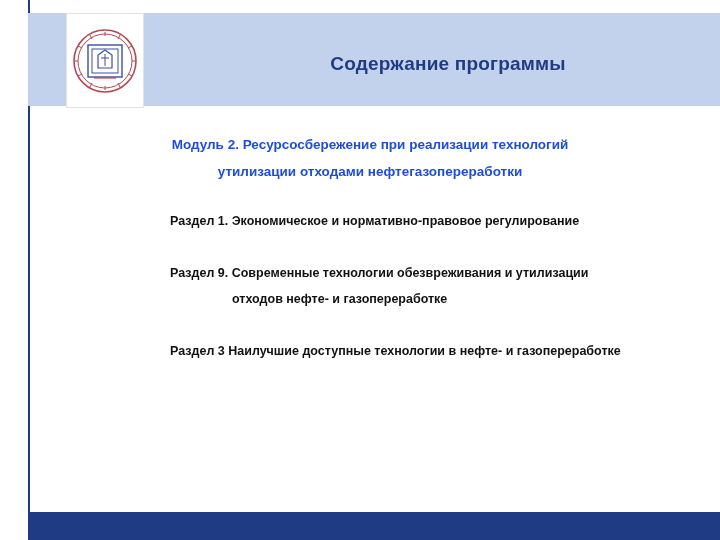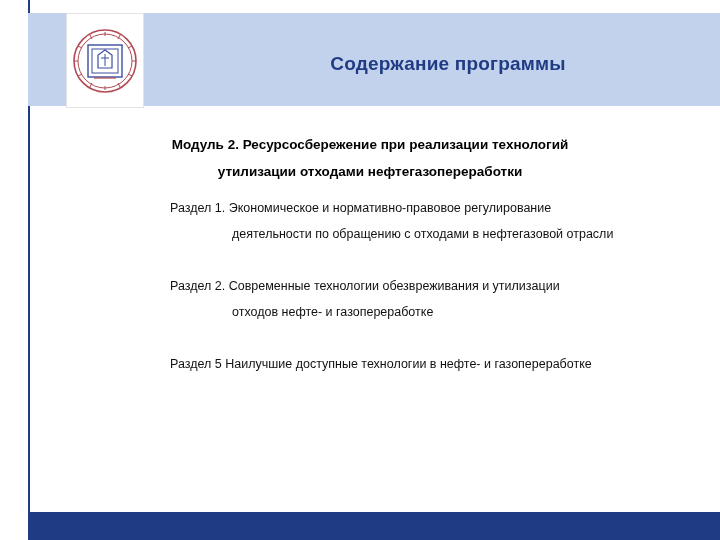--- a/index.html
+++ b/index.html
@@ -65,31 +65,32 @@
   .logo-box svg {
     display: block;
   }
   
   .module {
     position: absolute;
     left: 40px;
     top: 131px;
     width: 660px;
     text-align: center;
-    color: #000000;
+    color: #1d4ed8;
     font-size: 13.5px;
     font-weight: bold;
     line-height: 27px;
   }
   
   .sections {
     position: absolute;
     left: 40px;
-    top: 195px;
+    top: 208px;
     width: 668px;
+    font-weight: bold;
   }
   .section {
     margin-bottom: 26px;
     color: #111111;
     font-size: 12.5px;
     line-height: 26px;
   }
   .sec-line-1 {
     padding-left: 130px;
   }
@@ -138,26 +139,25 @@
   </div>
 
   <div class="module">
     <div>Модуль 2. Ресурсосбережение при реализации технологий</div>
     <div>утилизации отходами нефтегазопереработки</div>
   </div>
 
   <div class="sections">
     <div class="section s1">
       <div class="sec-line-1">Раздел 1. Экономическое и нормативно-правовое регулирование</div>
-      <div class="sec-line-2">деятельности по обращению с отходами в нефтегазовой отрасли</div>
     </div>
     <div class="section s2">
-      <div class="sec-line-1">Раздел 2. Современные технологии обезвреживания и утилизации</div>
+      <div class="sec-line-1">Раздел 9. Современные технологии обезвреживания и утилизации</div>
       <div class="sec-line-2">отходов нефте- и газопереработке</div>
     </div>
     <div class="section s3">
-      <div class="sec-line-1">Раздел 5 Наилучшие доступные технологии в нефте- и газопереработке</div>
+      <div class="sec-line-1">Раздел 3 Наилучшие доступные технологии в нефте- и газопереработке</div>
     </div>
   </div>
 
   <div class="bottom-bar"></div>
 
 </div>
 
 </body></html>

